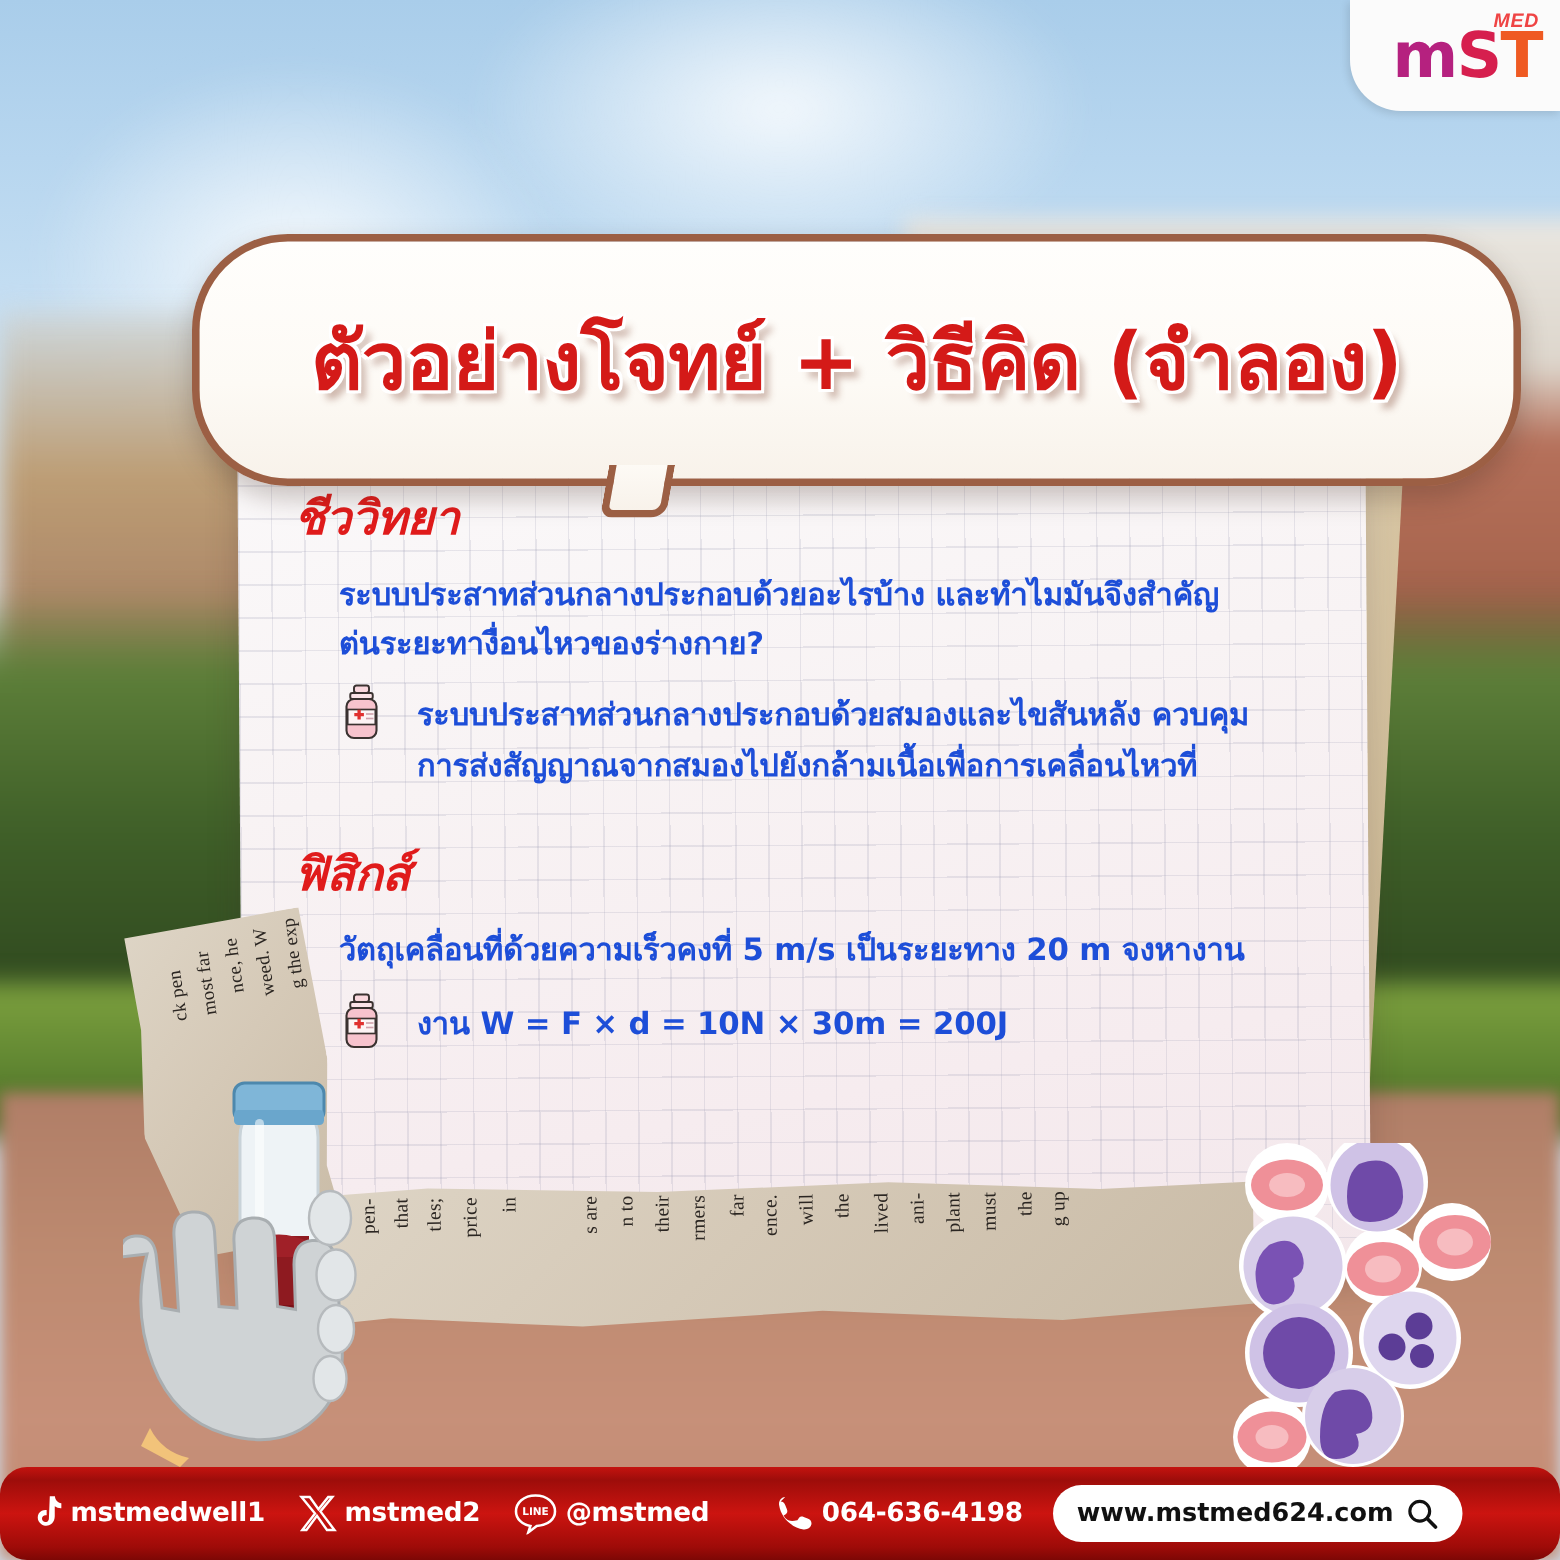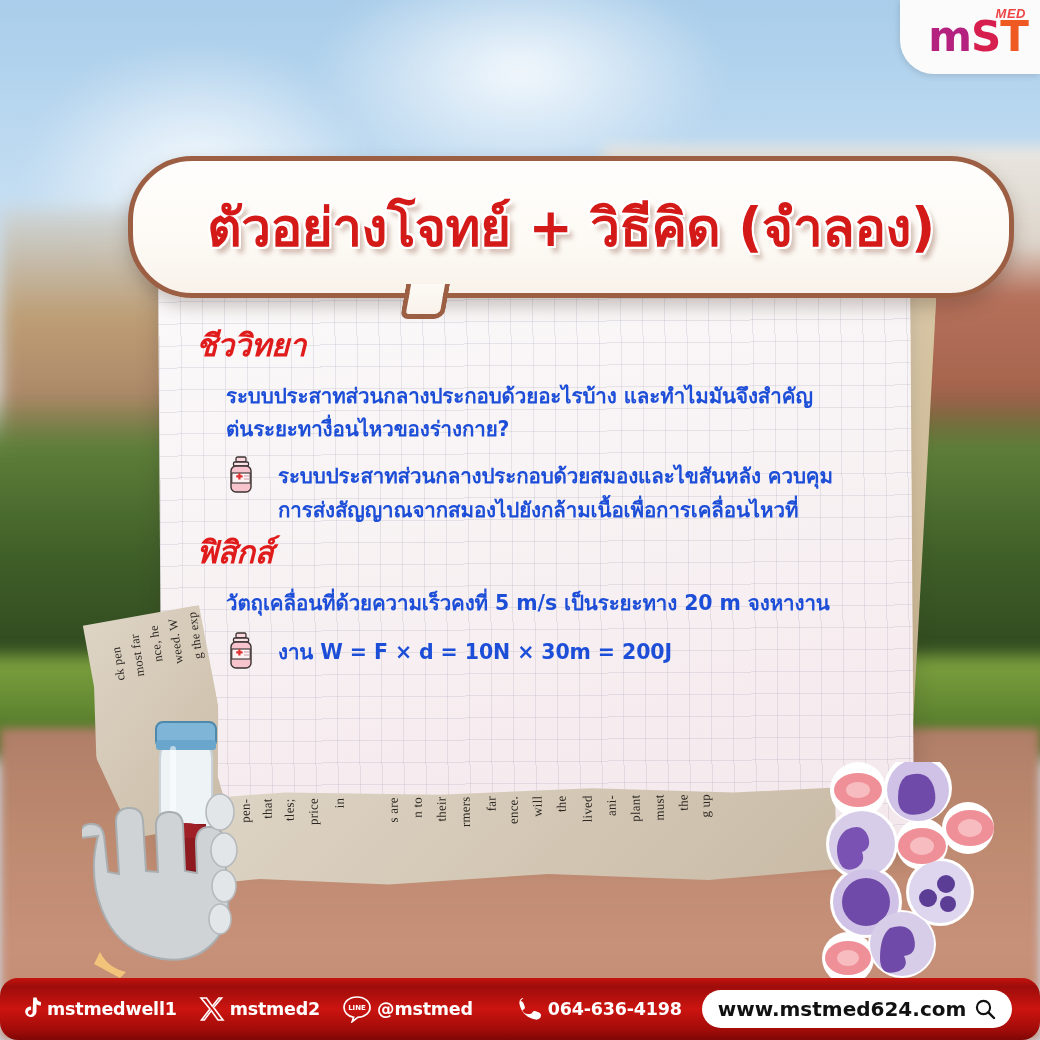--- a/index.html
+++ b/index.html
@@ -91,21 +91,21 @@
     position:absolute; left:884px; top:252px; width:42px; height:560px;
     background:linear-gradient(95deg,#e3d4b8 0%,#d8c6a4 45%,#cbb791 100%);
     box-shadow:2px 4px 14px rgba(60,40,30,.25);
     transform:rotate(-0.4deg) skewX(-3deg);
     clip-path:polygon(0 0,100% 2%,88% 100%,0 97%);
     z-index:9;
   }
 
   
   #bubble {
-    position:absolute; left:128px; top:156px; width:886px; height:142px;
+    position:absolute; left:128px; top:156px; width:886px; height:168px;
     background:linear-gradient(180deg,#fffefc 0%,#fdfaf5 60%,#f8f2ea 100%);
     border:5px solid #9c5f44;
     border-radius:64px;
     box-shadow:0 8px 18px rgba(70,45,35,.28);
     z-index:30;
   }
   #bubble::after {
     content:""; position:absolute; left:270px; bottom:-26px;
     width:34px; height:30px;
     background:linear-gradient(180deg,#fdfaf5 0%,#f8f2ea 100%);
@@ -141,21 +141,21 @@
   .q-block { padding-left:30px; }
   .q-line, .a-line {
     font-family:"DejaVu Sans", sans-serif;
     font-size:20.5px; font-weight:700;
     color:#1d4ed8; line-height:1.62;
     letter-spacing:-.1px;
   }
   .answer-row { display:flex; align-items:flex-start; gap:22px; margin-top:14px; }
   .bottle-icon { flex:0 0 auto; width:30px; height:38px; margin-top:-4px; }
   .answer-text { flex:1 1 auto; }
-  #physics-section { }
+  #physics-section { margin-top:30px; }
   #physics-section .q-block { padding-left:30px; }
   #physics-section .answer-row { margin-top:16px; align-items:center; }
 
   
   .news {
     position:absolute;
     background:linear-gradient(135deg,#ded5c6 0%,#d5c9b7 45%,#c9bba6 100%);
     color:#2b2622; z-index:24;
     box-shadow:1px 3px 8px rgba(50,35,25,.3);
     overflow:hidden;
@@ -201,21 +201,21 @@
     font-family:"DejaVu Sans", sans-serif; letter-spacing:-.2px; white-space:nowrap;
   }
   .f-gap { width:22px; }
   .f-icon { display:inline-flex; align-items:center; justify-content:center; }
   #site-pill {
     margin-left:20px;
     background:#fff; border-radius:22px; height:38px;
     display:flex; align-items:center; gap:8px; padding:0 16px;
   }
   #site-pill .site-text {
-    font-size:20px; font-weight:700; color:#111;
+    font-size:17px; font-weight:700; color:#111;
     font-family:"DejaVu Sans", sans-serif; white-space:nowrap;
   }
 </style>
 </head>
 <body>
 
 <div id="bg">
   <div class="bg-sky"></div>
   <div class="bg-cloud" style="left:2%;top:4%;width:34%;height:26%;"></div>
   <div class="bg-cloud" style="left:30%;top:-4%;width:40%;height:22%;"></div>

